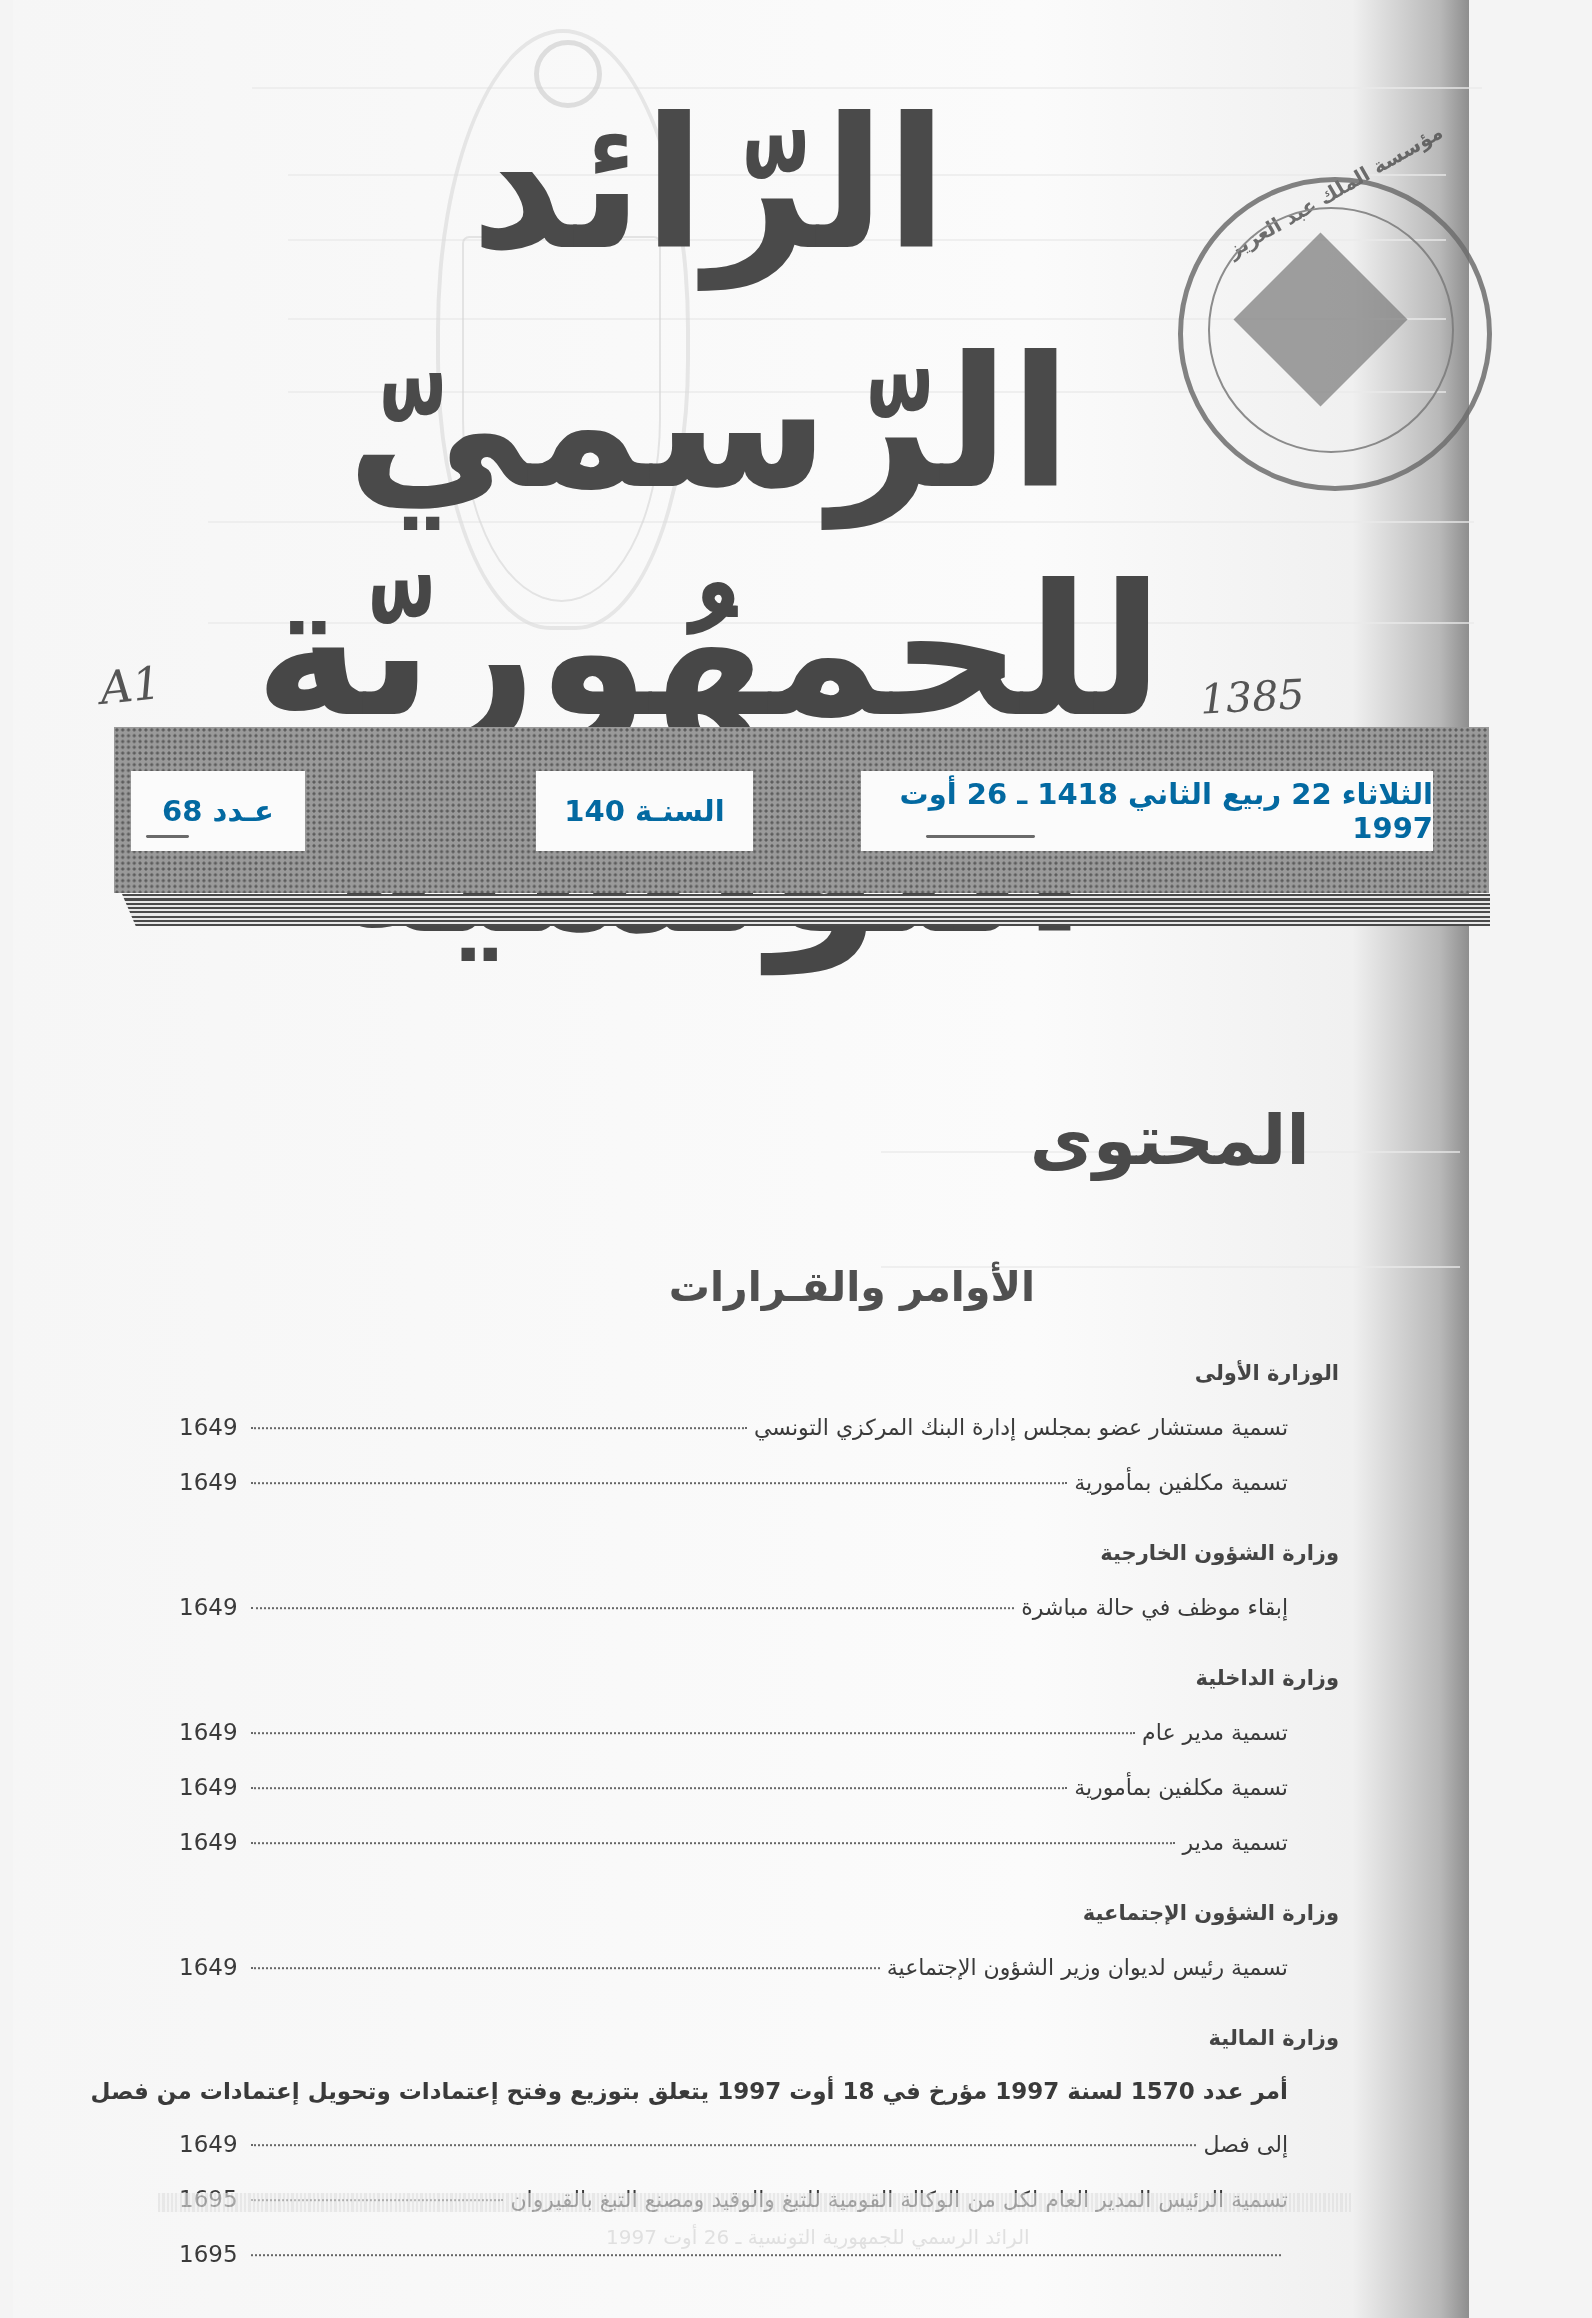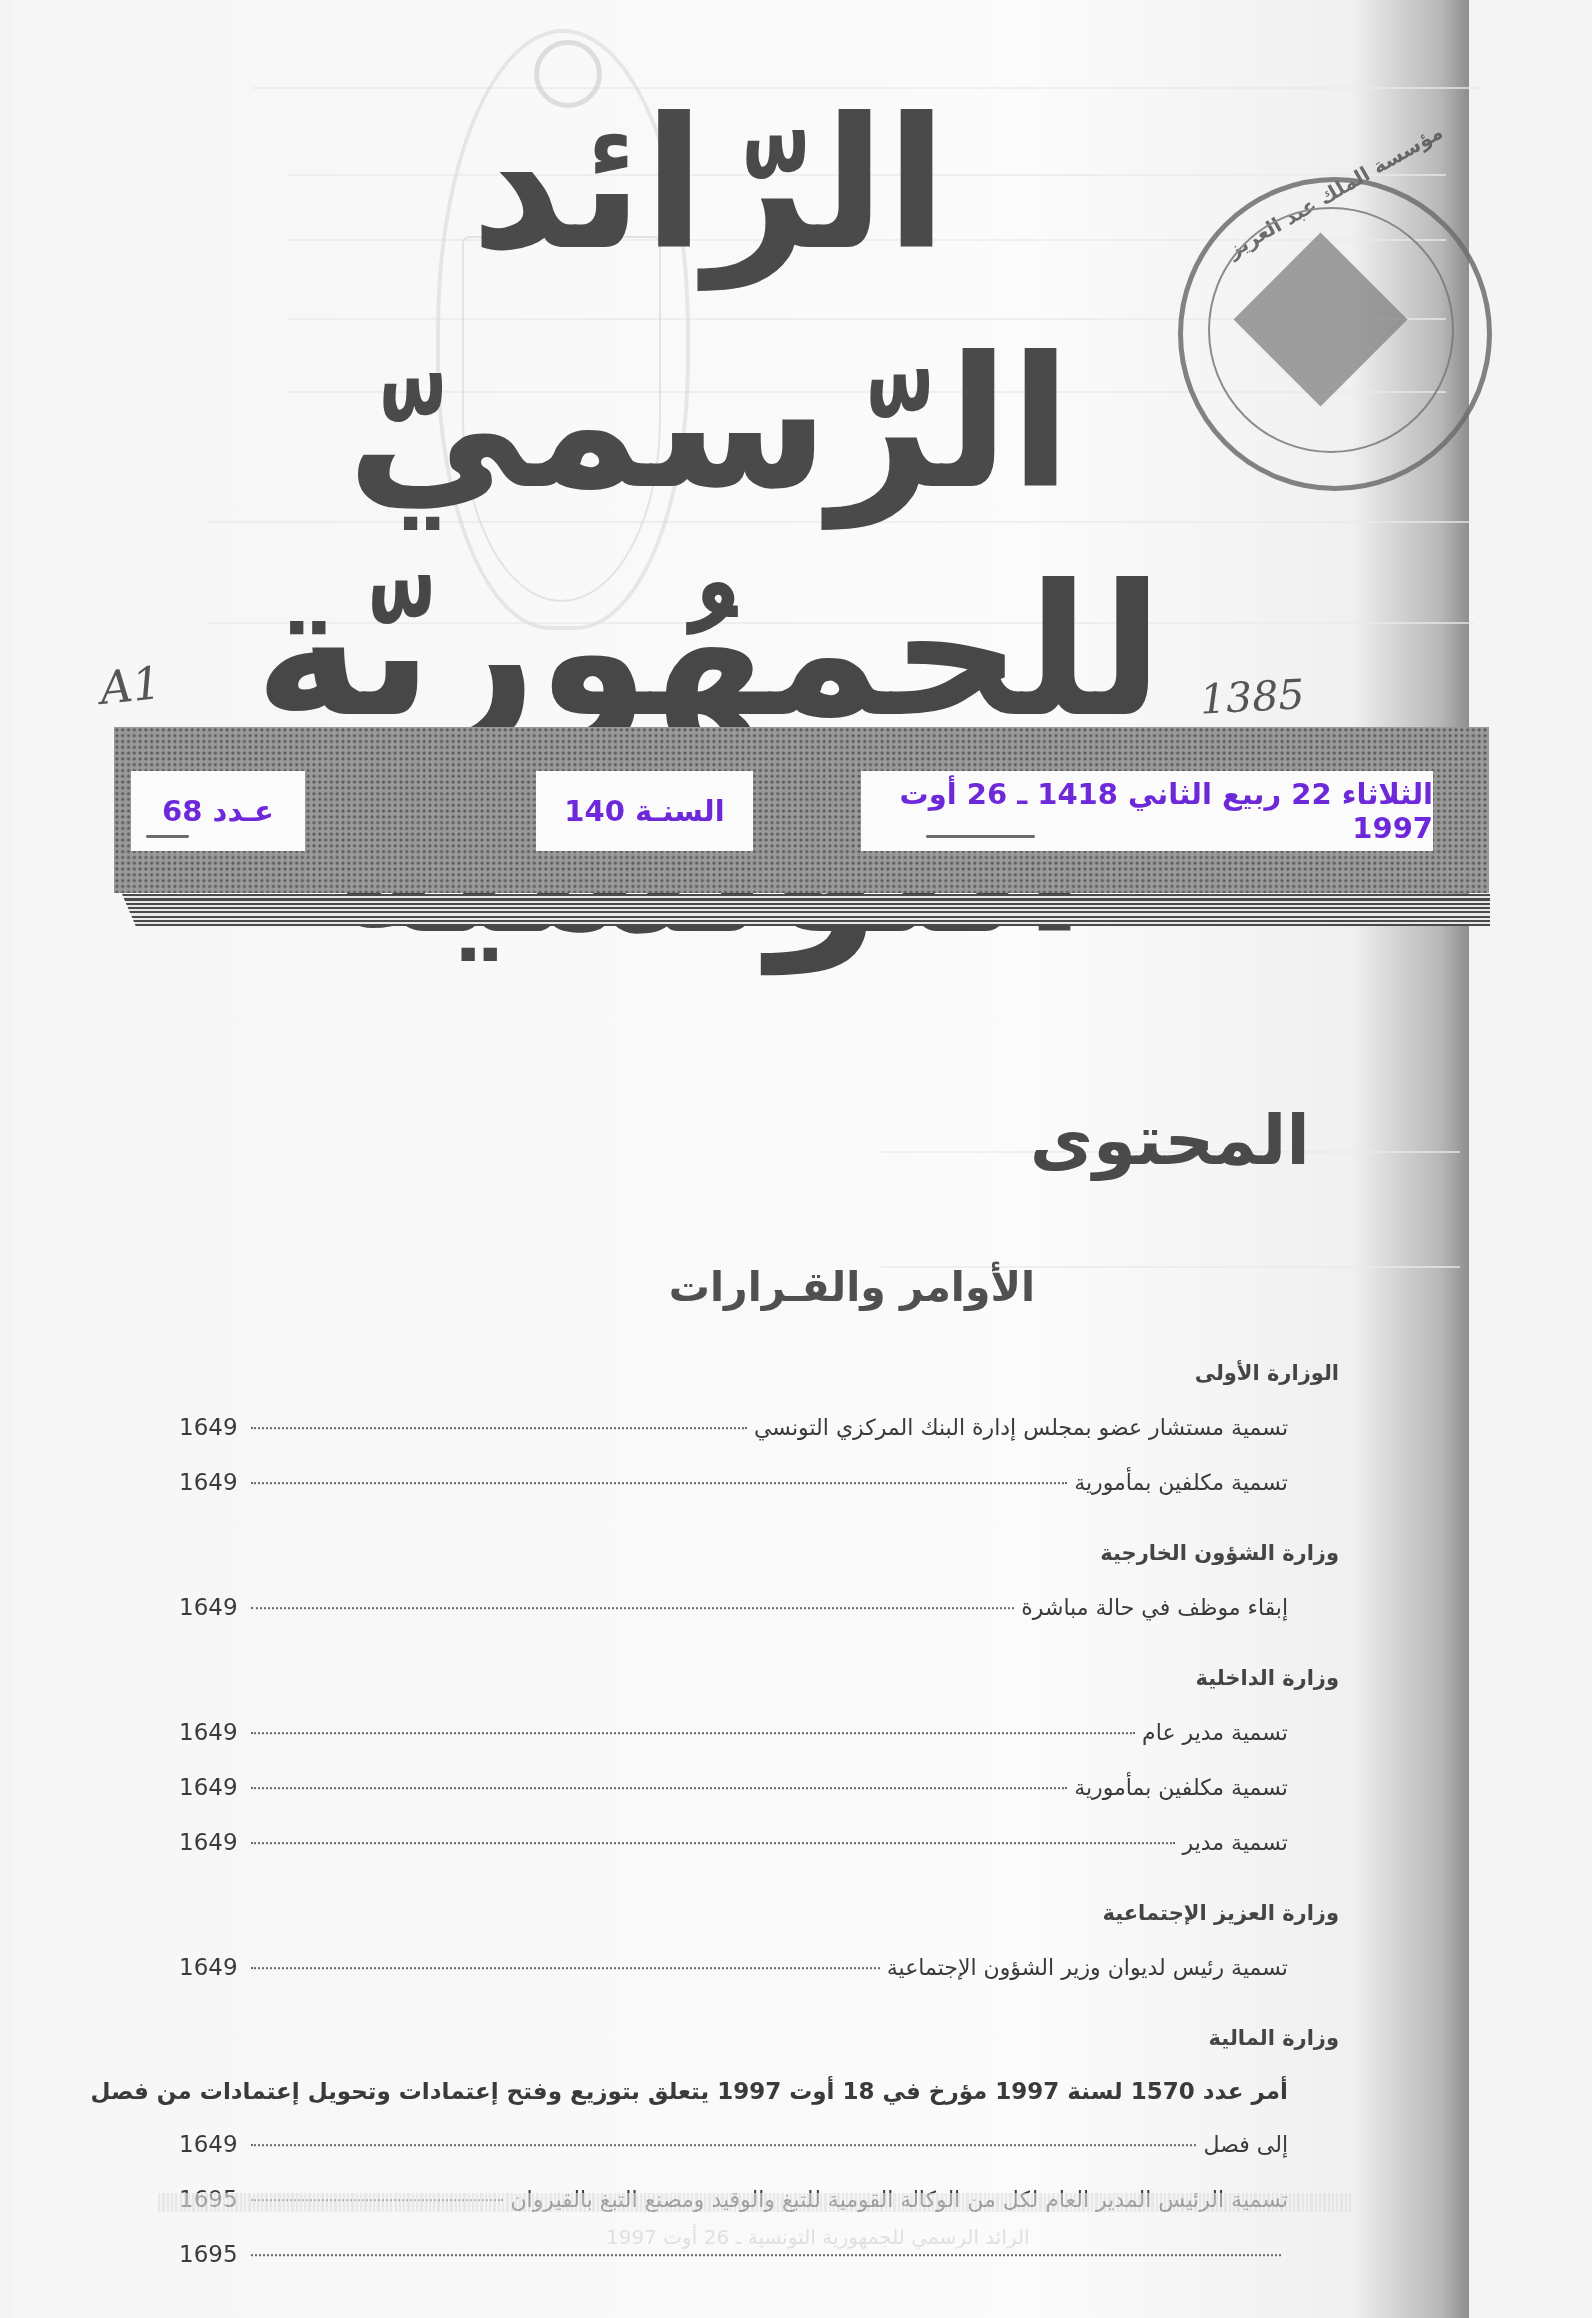--- a/index.html
+++ b/index.html
@@ -74,21 +74,21 @@
       background-size: 5.8px 5.8px;
     }
     .banner-lines {
       position: absolute; left: 109px; top: 894px; width: 1368px; height: 32px;
       background: repeating-linear-gradient(#4a4a4a 0 2.2px, #e8e8e8 2.2px 4.3px);
       clip-path: polygon(0 0, 100% 0, 100% 100%, 1% 100%);
     }
     .banner-box {
       position: absolute; background: #fbfbfb; top: 771px; height: 80px;
       display: flex; align-items: center; justify-content: center;
-      font-weight: bold; color: #6d28d9; font-size: 29px;
+      font-weight: bold; color: #0369a1; font-size: 29px;
     }
     .box-issue { left: 118px; width: 174px; }
     .box-year  { left: 523px; width: 217px; }
     .box-date  { left: 848px; width: 572px; }
     .box-issue::after, .box-date::after {
       content: ""; position: absolute; bottom: 13px; height: 2.9px; background: #6a6a6a; border-radius: 1.4px;
     }
     .box-issue::after { left: 14.5px; width: 43px; }
     .box-date::after { left: 65px; width: 109px; }
 
@@ -213,21 +213,21 @@
       <span class="title">تسمية مكلفين بمأمورية</span>
       <span class="dots"></span>
       <span class="page-no">1649</span>
     </div>
     <div class="entry">
       <span class="title">تسمية مدير</span>
       <span class="dots"></span>
       <span class="page-no">1649</span>
     </div>
 
-    <div class="ministry">وزارة العزيز الإجتماعية</div>
+    <div class="ministry">وزارة الشؤون الإجتماعية</div>
     <div class="entry">
       <span class="title">تسمية رئيس لديوان وزير الشؤون الإجتماعية</span>
       <span class="dots"></span>
       <span class="page-no">1649</span>
     </div>
 
     <div class="ministry">وزارة المالية</div>
     <div class="entry-first-line">أمر عدد 1570 لسنة 1997 مؤرخ في 18 أوت 1997 يتعلق بتوزيع وفتح إعتمادات وتحويل إعتمادات من فصل</div>
     <div class="entry">
       <span class="title">إلى فصل</span>

